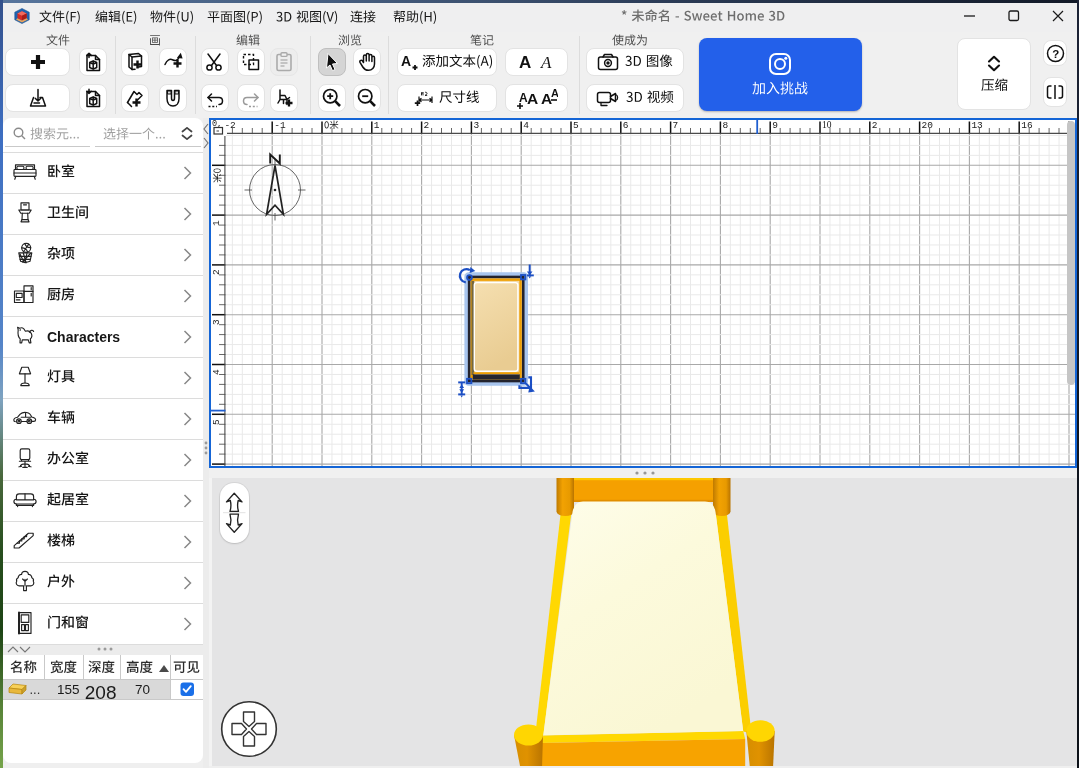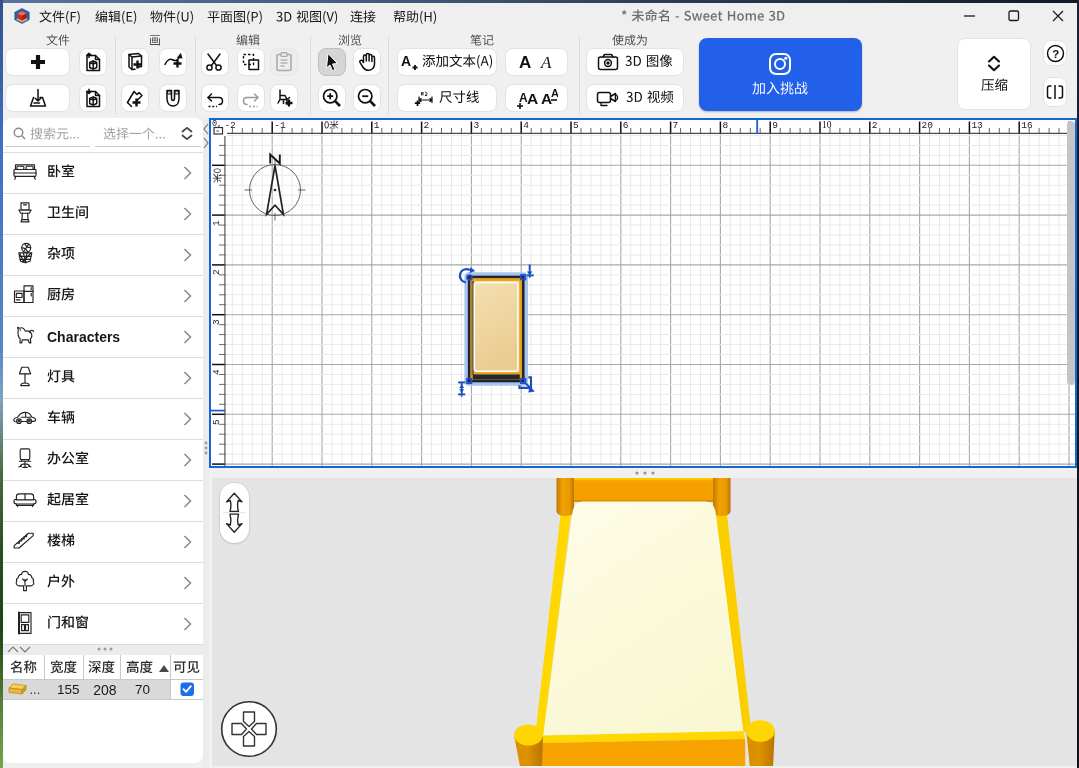--- a/index.html
+++ b/index.html
@@ -627,21 +627,21 @@
 <div style="position:absolute;left:170.0px;top:654.5px;width:1px;height:44px;background:#c9c9c9"></div>
 <div style="position:absolute;left:2.5px;top:679.5px;width:167.5px;height:19px;background:#d9d9d9"></div>
 <div style="position:absolute;left:171.0px;top:679.5px;width:32.0px;height:19px;background:#fff"></div>
 <div style="position:absolute;left:6.5px;top:682.5px;width:21px;height:13px;line-height:0"><svg width="21" height="13" viewBox="0 0 21 13">
       <polygon points="2,5 6,1 19,2.5 15,6.5" fill="#f7d058" stroke="#b8860b" stroke-width="0.7"></polygon>
       <polygon points="2,5 15,6.5 15,11 2,9.5" fill="#e8b83c" stroke="#b8860b" stroke-width="0.7"></polygon>
       <polygon points="15,6.5 19,2.5 19,7 15,11" fill="#caa02c" stroke="#b8860b" stroke-width="0.7"></polygon>
     </svg></div>
 <div style="position:absolute;left:29.5px;top:681.5px;font-size:13px;color:#333;font-family:'Liberation Sans'">...</div>
 <div style="position:absolute;left:39.5px;top:682.0px;width:40px;text-align:right;font-size:13.5px;color:#1a1a1a;font-family:'Liberation Sans'">155</div>
-<div style="position:absolute;left:76.5px;top:682.0px;width:40px;text-align:right;font-size:14px;color:#1a1a1a;font-family:'Liberation Sans'">208</div>
+<div style="position:absolute;left:76.5px;top:682.0px;width:40px;text-align:right;font-size:19px;color:#1a1a1a;font-family:'Liberation Sans'">208</div>
 <div style="position:absolute;left:110px;top:682.0px;width:40px;text-align:right;font-size:13.5px;color:#1a1a1a;font-family:'Liberation Sans'">70</div>
 <svg style="position:absolute;left:179.5px;top:682.0px;" width="15" height="15" viewBox="0 0 15 15">
     <rect x="0.5" y="0.5" width="13.5" height="13.5" rx="3" fill="#1a6fe8"></rect>
     <path d="M3.5,7.2 L6,9.8 L10.8,4.2" fill="none" stroke="#fff" stroke-width="1.8" stroke-linecap="round" stroke-linejoin="round"></path>
   </svg>
 <div style="position:absolute;left:2.5px;top:698.5px;width:200.5px;height:1px;background:#c9c9c9"></div>
 <div style="position:absolute;left:209px;top:118px;width:868px;height:350px;background:#fff;border:2px solid #1465d6;z-index:5"></div>
 <svg style="position:absolute;left:211px;top:120px;z-index:6" width="864" height="346" viewBox="0 0 864 346">
     <line x1="1.44" y1="0" x2="1.44" y2="346" stroke="#e9e9e9" stroke-width="1"></line>
     <line x1="11.40" y1="0" x2="11.40" y2="346" stroke="#a8a8a8" stroke-width="1.1"></line>

